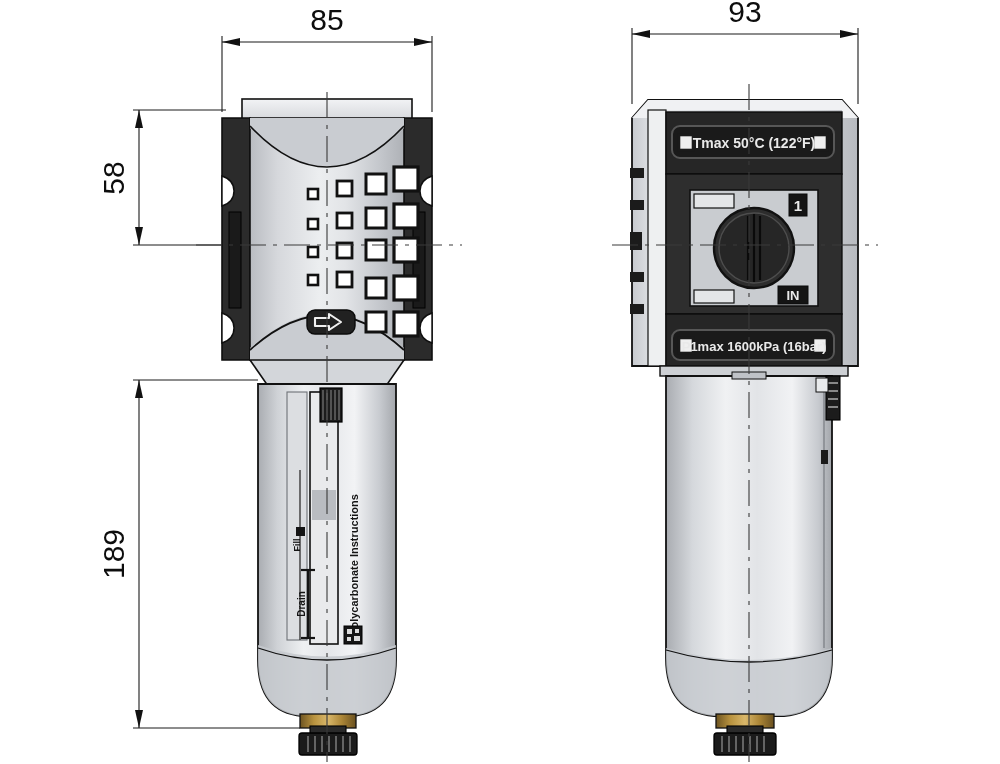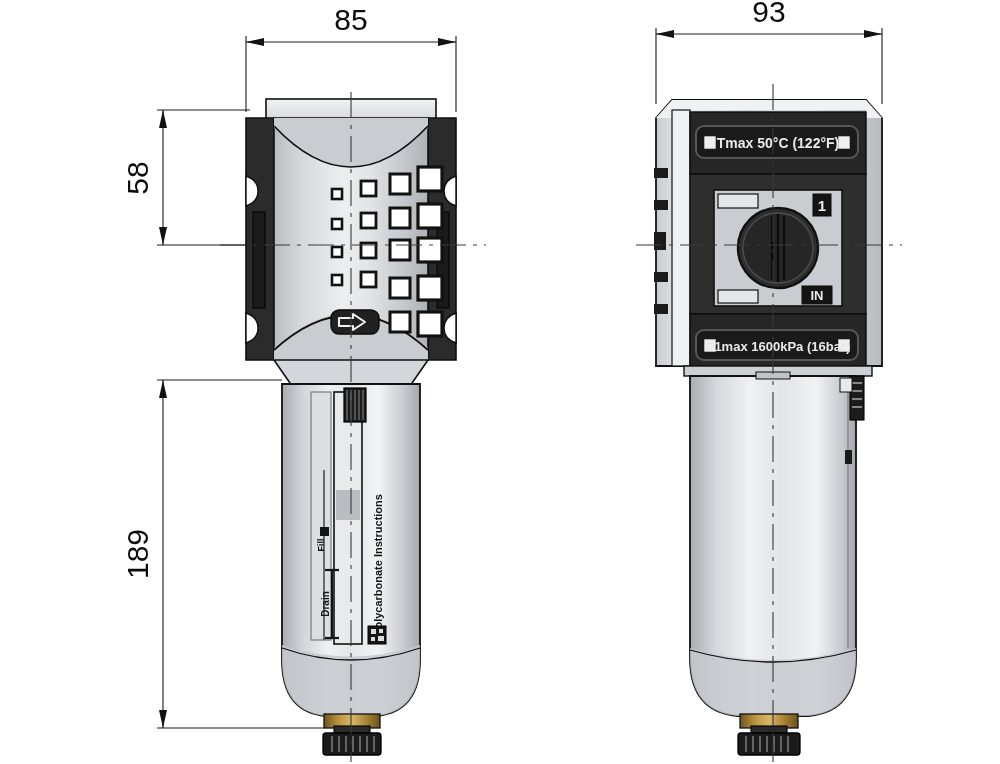--- a/index.html
+++ b/index.html
@@ -1,19 +1,19 @@
 <!DOCTYPE html>
 <html><head>
 <meta charset="utf-8">
 <title>Technical Drawing</title>
 <style>
   html,body{margin:0;padding:0;background:#ffffff;}
   body{width:1000px;height:764px;overflow:hidden;
        font-family:"Liberation Sans","DejaVu Sans",sans-serif;color:#111;}
-  #stage{position:relative;width:830px;height:764px;background:#fdba74;margin-left:24px;}
+  #stage{position:relative;width:830px;height:764px;background:#fdba74;}
   svg{display:block;}
   .dimtxt{font-family:"Liberation Sans","DejaVu Sans",sans-serif;
           font-size:30px;fill:#0d0d0d;}
   .lbl{font-family:"Liberation Sans","DejaVu Sans",sans-serif;
        font-weight:bold;fill:#e9e9e9;}
   .lblblk{font-family:"Liberation Sans","DejaVu Sans",sans-serif;
        font-weight:bold;fill:#141414;}
 </style>
 </head>
 <body>

